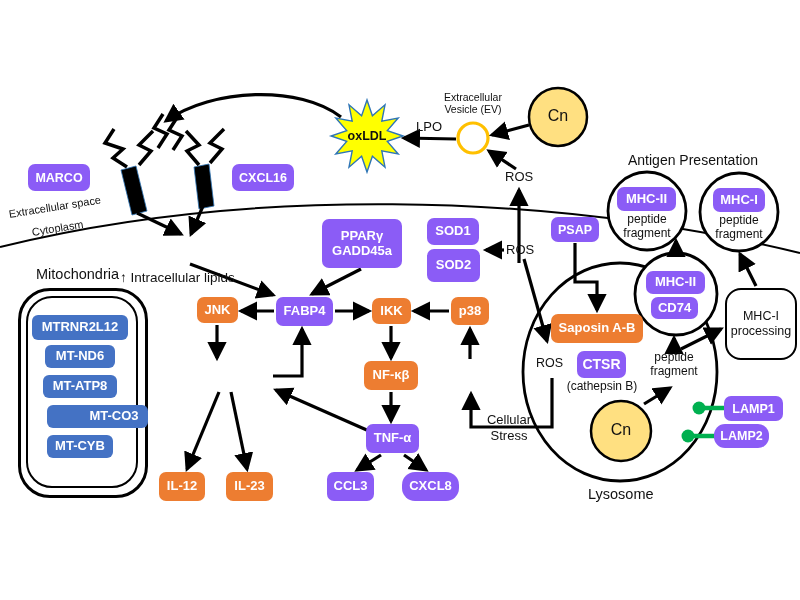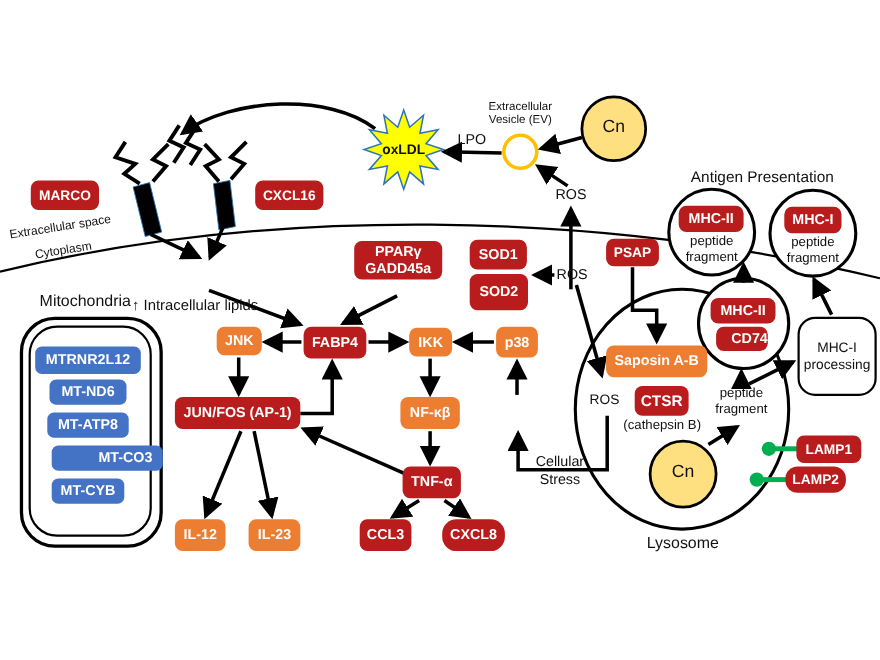--- a/index.html
+++ b/index.html
@@ -1,21 +1,21 @@
 <!DOCTYPE html>
 <html><head>
 <meta charset="utf-8">
 <style>
   html,body{margin:0;padding:0;background:#fff;}
   #canvas{position:relative;width:800px;height:600px;background:#fff;overflow:hidden;
           font-family:"Liberation Sans",sans-serif;color:#111;}
   svg{position:absolute;left:0;top:0;}
   .box{position:absolute;color:#fff;font-weight:bold;display:flex;align-items:center;
        justify-content:center;text-align:center;border-radius:7px;font-size:12.5px;line-height:1.12;}
-  .red{background:#b91c1c;}
+  .red{background:#8b5cf6;}
   .orange{background:#ED7D31;}
   .blue{background:#4472C4;border-radius:6px;}
   .lbl{position:absolute;color:#111;white-space:nowrap;}
   .ctr{text-align:center;white-space:normal;}
   .wbox{position:absolute;background:#fff;border:2.5px solid #000;border-radius:16px;
         display:flex;flex-direction:column;align-items:center;justify-content:center;
         font-size:12.5px;line-height:1.2;text-align:center;}
   .mito-outer{position:absolute;left:18px;top:288px;width:124px;height:204px;
         border:3px solid #000;border-radius:32px;}
   .mito-inner{position:absolute;left:5px;top:5px;width:108px;height:188px;
@@ -137,21 +137,21 @@
     <span>fragment</span>
   </div>
   <div class="box red" style="left:713px;top:188px;width:52px;height:24px;font-size:13px;">
       <span>MHC-I</span>
     </div>
   <div class="lbl ctr" style="left:712px;top:214px;width:54px;font-size:12px;line-height:1.15;">
     <span>peptide</span><br>
     <span>fragment</span>
   </div>
 
-  <div class="box red" style="left:322px;top:219px;width:80px;height:35px;font-size:13px;">
+  <div class="box red" style="left:322px;top:219px;width:80px;height:49px;font-size:13px;">
     <span><span>PPARγ</span><br><span>GADD45a</span></span>
   </div>
   <div class="box red" style="left:427px;top:218px;width:52px;height:27px;font-size:13px;">
       <span>SOD1</span>
     </div>
   <div class="box red" style="left:427px;top:249px;width:53px;height:33px;font-size:13px;">
       <span>SOD2</span>
     </div>
   <div class="lbl" style="left:506px;top:242px;font-size:13px;">ROS</div>
   <div class="box red" style="left:551px;top:217px;width:48px;height:25px;">
@@ -164,23 +164,20 @@
   <div class="box red" style="left:276px;top:297px;width:57px;height:29px;font-size:13px;">
       <span>FABP4</span>
     </div>
   <div class="box orange" style="left:372px;top:298px;width:39px;height:26px;font-size:13px;">
       <span>IKK</span>
     </div>
   <div class="box orange" style="left:451px;top:297px;width:38px;height:28px;font-size:13px;">
       <span>p38</span>
     </div>
 
-  <div class="box red" style="left:159px;top:361px;width:114px;height:29px;font-size:13px;">
-      <span>JUN/FOS (AP-1)</span>
-    </div>
   <div class="box orange" style="left:364px;top:361px;width:54px;height:29px;font-size:13px;">
       <span>NF-κβ</span>
     </div>
   <div class="box red" style="left:366px;top:424px;width:53px;height:29px;font-size:13px;">
       <span>TNF-α</span>
     </div>
 
   <div class="box orange" style="left:159px;top:472px;width:46px;height:29px;font-size:13px;">
       <span>IL-12</span>
     </div>
@@ -215,21 +212,21 @@
   <div class="box blue" style="left:47px;top:405px;width:68px;height:23px;font-size:13px;padding-left:33px;">
       <span>MT-CO3</span>
     </div>
   <div class="box blue" style="left:47px;top:435px;width:66px;height:23px;font-size:13px;">
       <span>MT-CYB</span>
     </div>
 
   <div class="box red" style="left:646px;top:271px;width:59px;height:23px;font-size:13px;">
       <span>MHC-II</span>
     </div>
-  <div class="box red" style="left:651px;top:297px;width:47px;height:22px;font-size:13px;justify-content:flex-end;">
+  <div class="box red" style="left:651px;top:297px;width:47px;height:22px;font-size:13px;">
       <span>CD74</span>
     </div>
   <div class="box orange" style="left:551px;top:314px;width:92px;height:29px;font-size:13px;">
       <span>Saposin A-B</span>
     </div>
   <div class="box red" style="left:577px;top:351px;width:49px;height:27px;font-size:14px;">
       <span>CTSR</span>
     </div>
   <div class="lbl" style="left:565px;top:379px;width:74px;text-align:center;font-size:12px;">(cathepsin B)</div>
   <div class="lbl" style="left:536px;top:356px;font-size:12.5px;">ROS</div>

